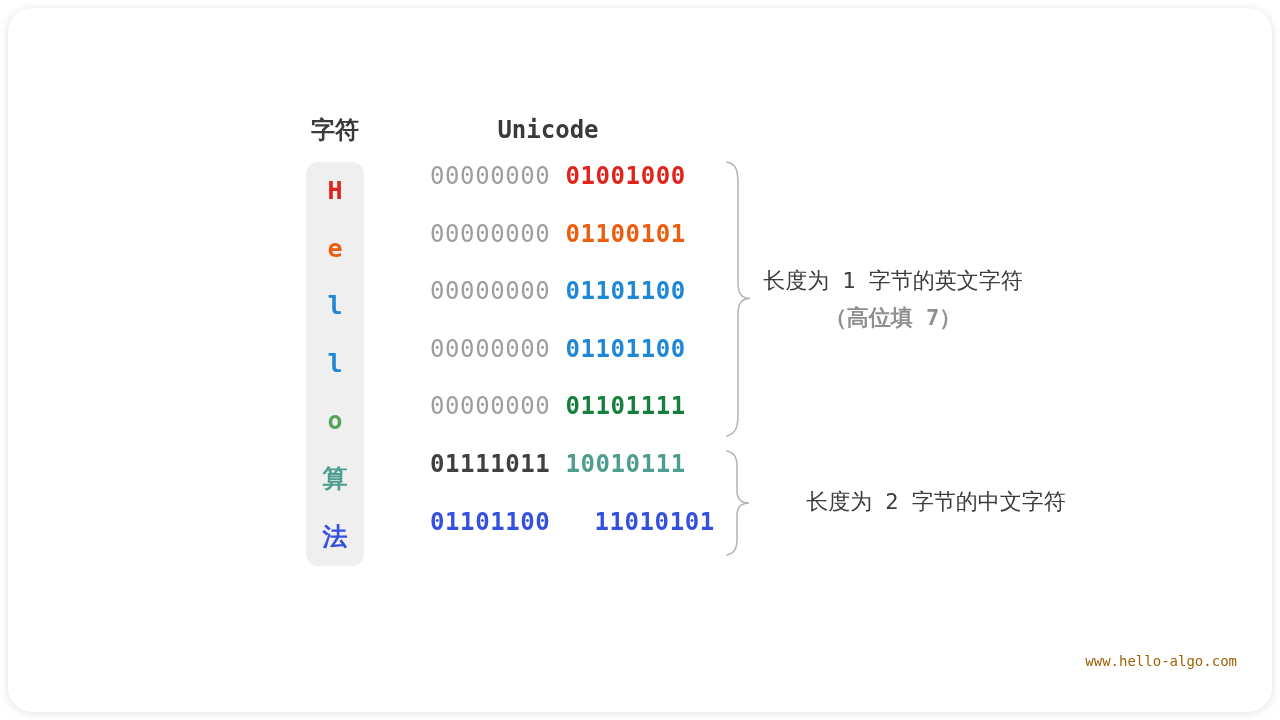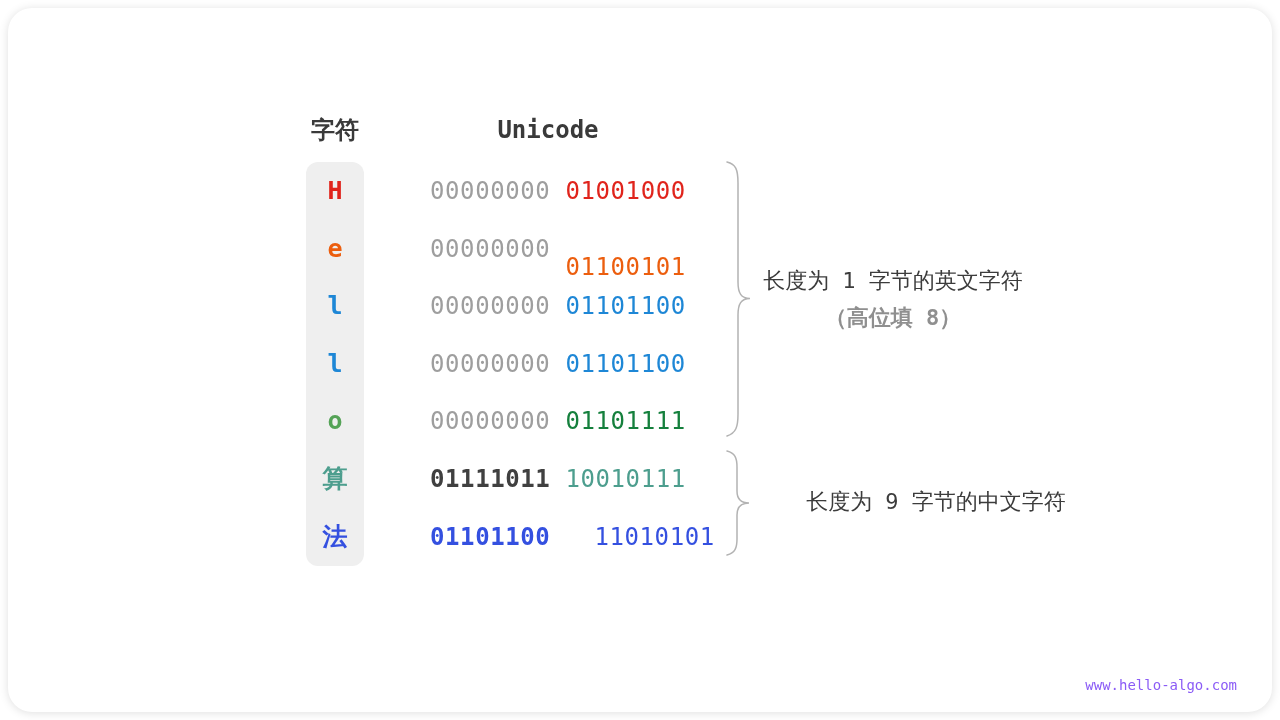--- a/index.html
+++ b/index.html
@@ -58,27 +58,27 @@
     position: absolute;
     left: 306px; width: 58px; height: 57px;
     display: flex; align-items: center; justify-content: center;
     font-family: "DejaVu Sans Mono", "Liberation Sans", sans-serif;
     font-weight: 700;
     font-size: 25px;
   }
   .cell-bits {
     position: absolute;
     left: 430px; height: 57px;
-    display: flex; align-items: center;
+    display: flex; align-items: flex-start;
     font-family: "DejaVu Sans Mono", monospace;
     font-size: 24px;
     letter-spacing: 0.6px;
     white-space: pre;
   }
-  .octet2 { margin-left: 15px; font-weight: 400; }
+  .octet2 { margin-left: 15px; font-weight: 700; }
   .row.cjk .octet1 { font-weight: 700; }
 
   
   .brace { position: absolute; }
 
   
   .note {
     position: absolute;
     width: 316px;
     text-align: center;
@@ -90,24 +90,24 @@
   .note .sub {
     font-weight: 700;
     color: #8f8f8f;
   }
   .note-1 { left: 735px; top: 262px; }
   .note-2 { left: 778px; top: 483px; }
 
   
   .watermark {
     position: absolute;
-    right: 43px; top: 677px;
+    right: 43px; top: 653px;
     font-family: "DejaVu Sans Mono", monospace;
     font-size: 14px;
-    color: #8b5cf6;
+    color: #a16207;
   }
 </style>
 </head>
 <body>
 
 <div class="stage">
   <div class="card"></div>
 
   <div class="hdr hdr-char">字符</div>
   <div class="hdr hdr-unicode">Unicode</div>
@@ -118,21 +118,21 @@
     <div class="cell-char" style="color: rgb(224, 36, 28);">H</div>
     <div class="cell-bits">
       <span class="octet octet1" style="color: rgb(158, 158, 158);">00000000</span>
       <span class="octet octet2" style="color: rgb(224, 36, 28);">01001000</span>
     </div>
   </div>
   <div class="row" style="top:220px">
     <div class="cell-char" style="color: rgb(236, 94, 14);">e</div>
     <div class="cell-bits">
       <span class="octet octet1" style="color: rgb(158, 158, 158);">00000000</span>
-      <span class="octet octet2" style="color: rgb(236, 94, 14); margin-top: 36px;">01100101</span>
+      <span class="octet octet2" style="color: rgb(236, 94, 14);">01100101</span>
     </div>
   </div>
   <div class="row" style="top:277px">
     <div class="cell-char" style="color: rgb(30, 135, 214);">l</div>
     <div class="cell-bits">
       <span class="octet octet1" style="color: rgb(158, 158, 158);">00000000</span>
       <span class="octet octet2" style="color: rgb(30, 135, 214);">01101100</span>
     </div>
   </div>
   <div class="row" style="top:335px">
@@ -166,20 +166,20 @@
 
   <svg class="brace" style="left:726px; top:161px" width="26" height="277" viewBox="0 0 26 277">
     <path d="M1,1 C10,3 12,9 12,22 L12,121 C12,132 15,137.5 24,137.5 C15,137.5 12,143 12,154 L12,253 C12,266 10,272 1,275" stroke="#b3b3b3" stroke-width="1.5" fill="none" stroke-linecap="round"></path>
   </svg>
   <svg class="brace" style="left:726px; top:450px" width="26" height="107" viewBox="0 0 26 107">
     <path d="M1,1 C9,3 11,8 11,17 L11,41 C11,48 14,53 23,53 C14,53 11,58 11,65 L11,89 C11,98 9,103 1,105" stroke="#b3b3b3" stroke-width="1.5" fill="none" stroke-linecap="round"></path>
   </svg>
 
   <div class="note note-1">
     <div>长度为 1 字节的英文字符</div>
-    <div class="sub">（高位填 8）</div>
+    <div class="sub">（高位填 7）</div>
   </div>
   <div class="note note-2">
-    <div>长度为 9 字节的中文字符</div>
+    <div>长度为 2 字节的中文字符</div>
   </div>
 
   <div class="watermark">www.hello-algo.com</div>
 </div>
 
 </body></html>

